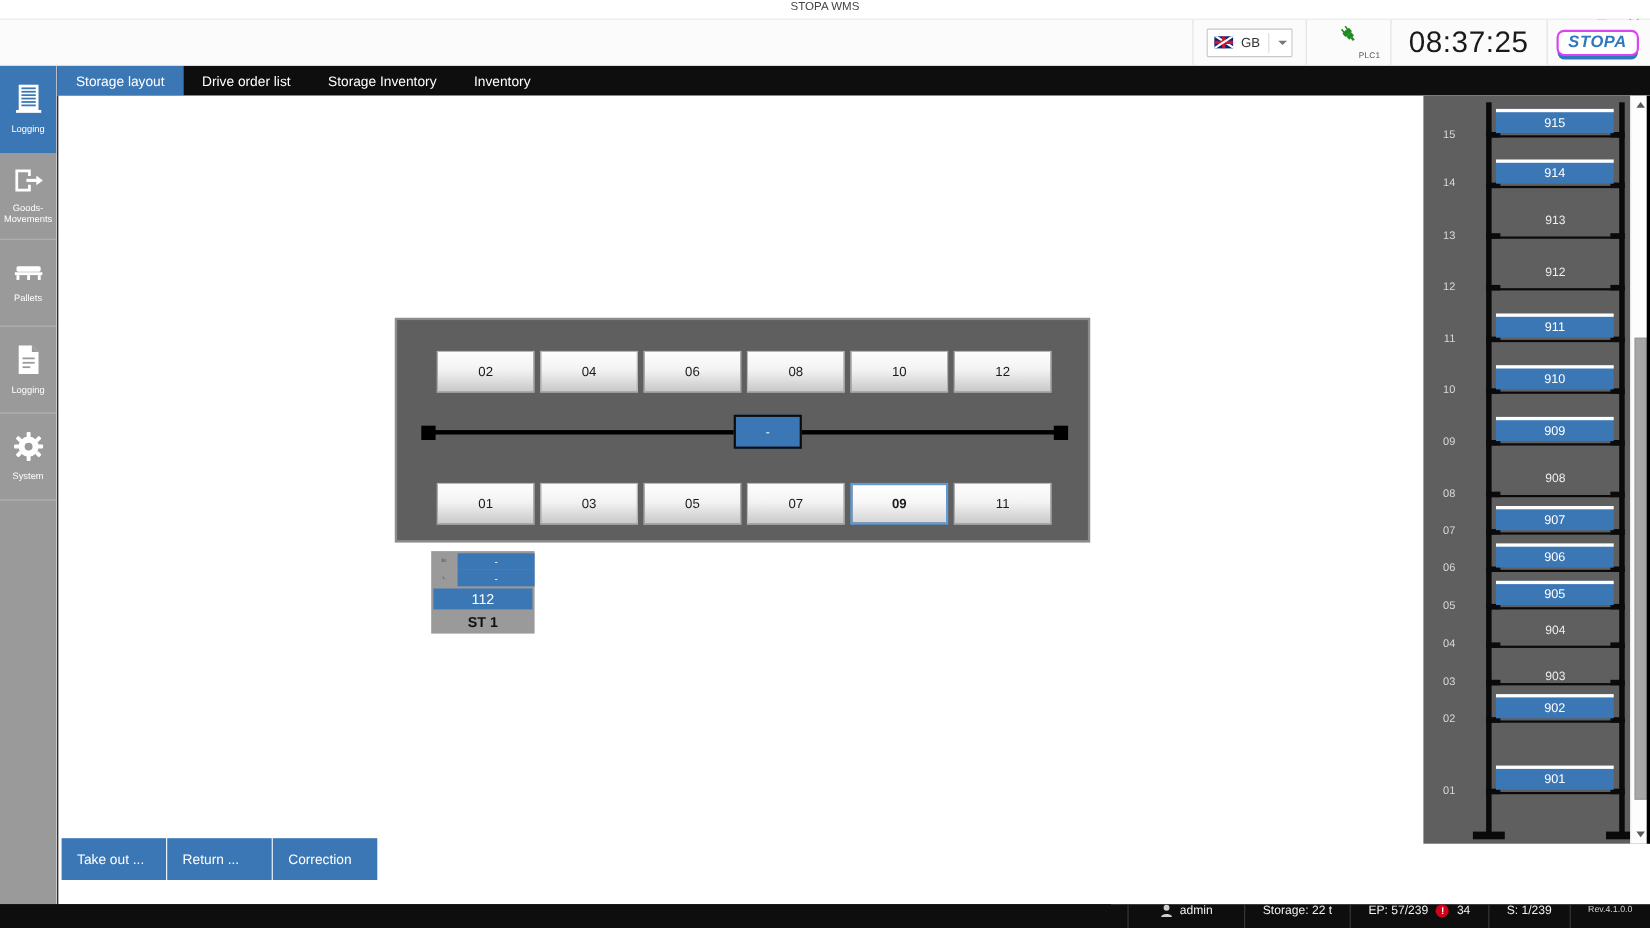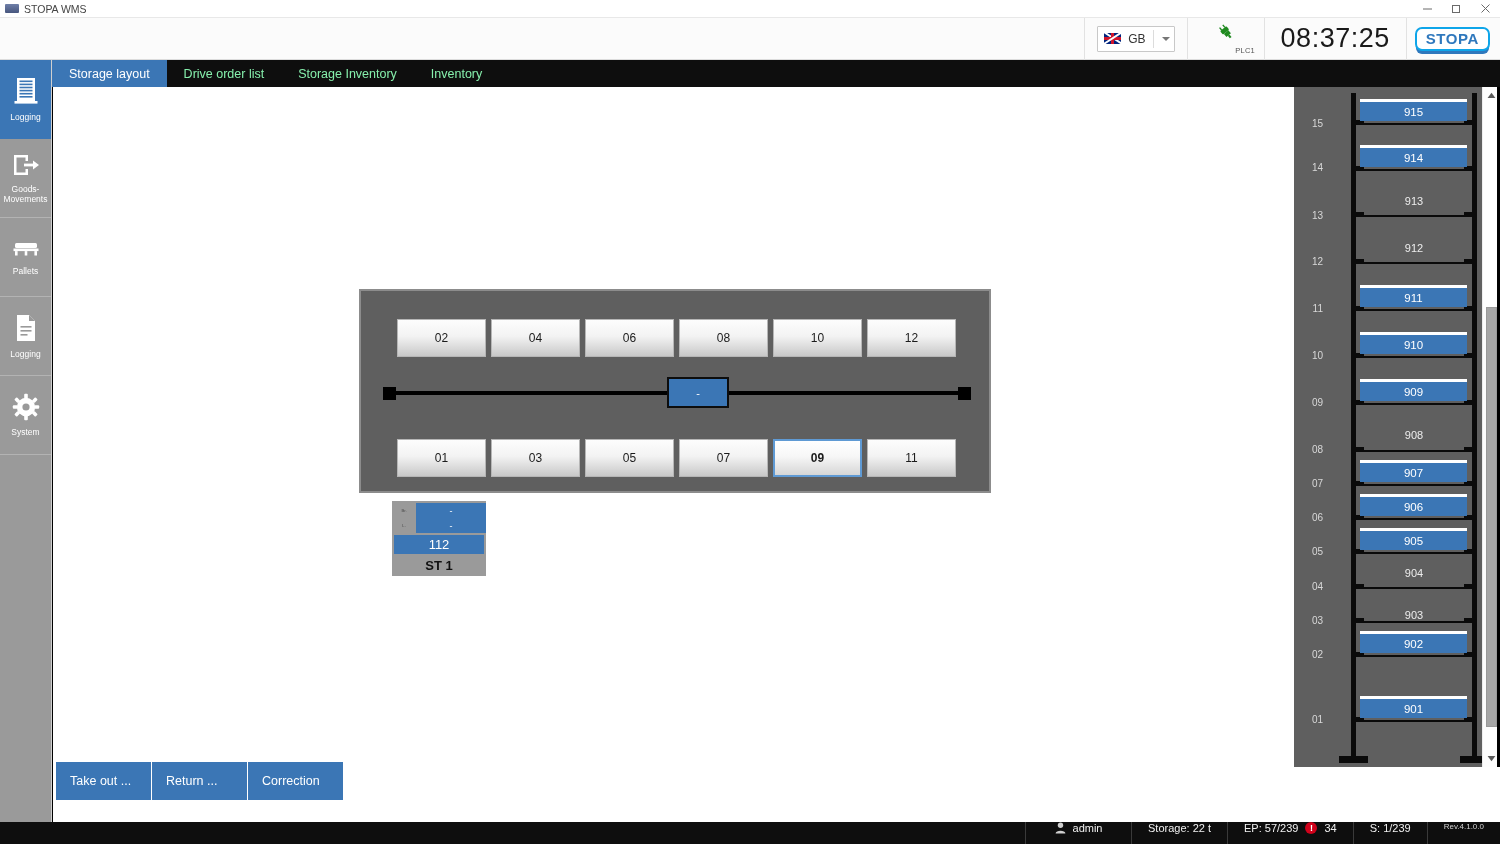--- a/index.html
+++ b/index.html
@@ -9,20 +9,21 @@
     background: #ffffff;
     overflow: hidden;
   }
   .app { position: relative; width: 1500px; height: 844px; background:#fff; }
 
   
   .titlebar {
     position:absolute; left:0; top:0; width:1500px; height:18px;
     background:#ffffff; display:flex; align-items:center;
     border-bottom:1px solid #e8e8e8;
+    flex-direction:column;
   }
   .tb-icon {
     width:14px; height:9px; margin-left:5px; margin-right:5px;
     background:linear-gradient(#6f7fa8,#47567e);
     border-radius:1px;
   }
   .tb-title { font-size:10.5px; color:#444; }
   .tb-controls { margin-left:auto; display:flex; height:18px; }
   .tb-btn {
     width:29px; height:18px; display:flex; align-items:center; justify-content:center;
@@ -75,23 +76,24 @@
   .plc {
     display:flex; flex-direction:column; align-items:center; justify-content:center;
     width:48px; margin:0 14px;
   }
   .plc-label { font-size:7.5px; color:#555; margin-top:1px; letter-spacing:.2px;padding-left:39px; }
   .clock {
     font-size:27px; color:#1a1a1a; letter-spacing:0.5px;
     padding:0 16px; font-weight:400;
   }
   .logo {
-    margin:0 10px 0 8px; border:2px solid #0ea5e9; border-radius:7px;
+    margin:0 10px 0 8px; border:2px solid #d946ef; border-radius:7px;
     padding:1px 9px; background:#fff;
     box-shadow:0 4px 0 -1px #2f78bd;
+    font-style:italic;
   }
   .logo span { font-size:15px; font-weight:bold; color:#2f78bd; letter-spacing:0.6px; }
 
   
   .sidebar {
     position:absolute; left:0; top:60px; width:52px; height:762px;
     background:#9a9a9a; border-right:1px solid #cfcfcf;
   }
   .side-item {
     height:79px; display:flex; flex-direction:column;
@@ -101,21 +103,21 @@
   .side-item.active { background:#3b76b5; border-bottom:1px solid #3b76b5; }
   .side-label { font-size:8.5px; text-align:center; line-height:1.15; }
 
   
   .tabbar {
     position:absolute; left:52px; top:60px; width:1448px; height:27px;
     background:#0e0e0e; display:flex; align-items:stretch;
   }
   .tab {
     display:flex; align-items:center; padding:0 17px;
-    font-size:12.5px; color:#86efac; cursor:pointer;
+    font-size:12.5px; color:#ffffff; cursor:pointer;
   }
   .tab.active { background:#3b76b5; color:#fff; }
 
   
   .content {
     position:absolute; left:52px; top:87px; width:1448px; height:735px;
     background:#fff; border-left:1px solid #000;
   }
 
   

